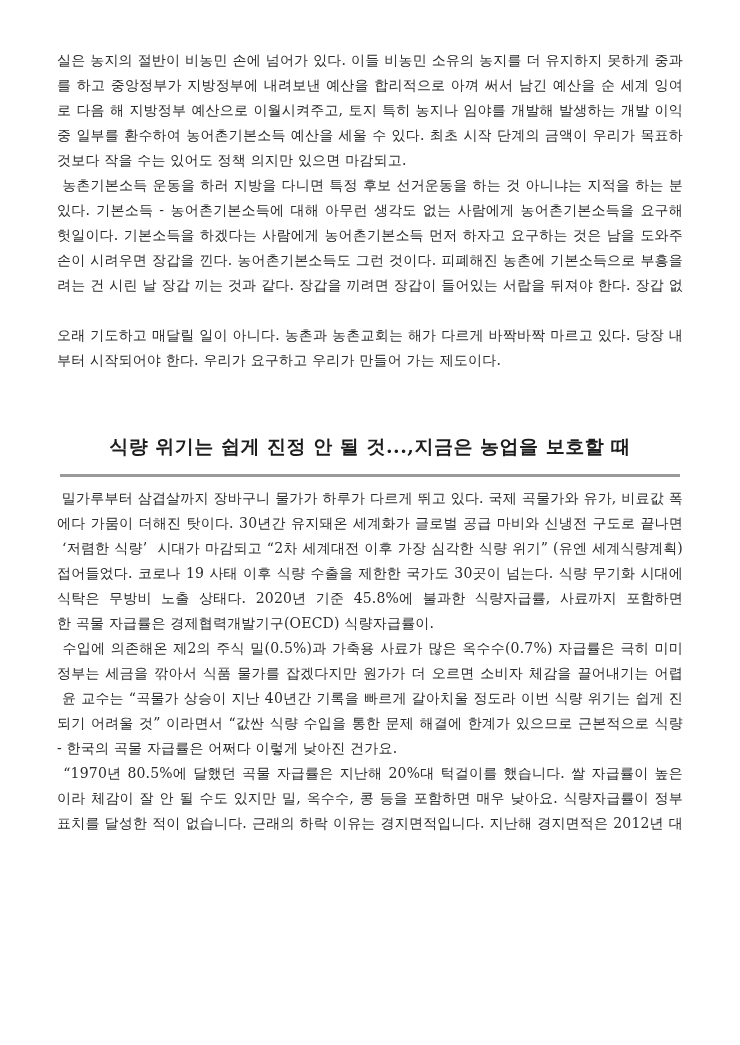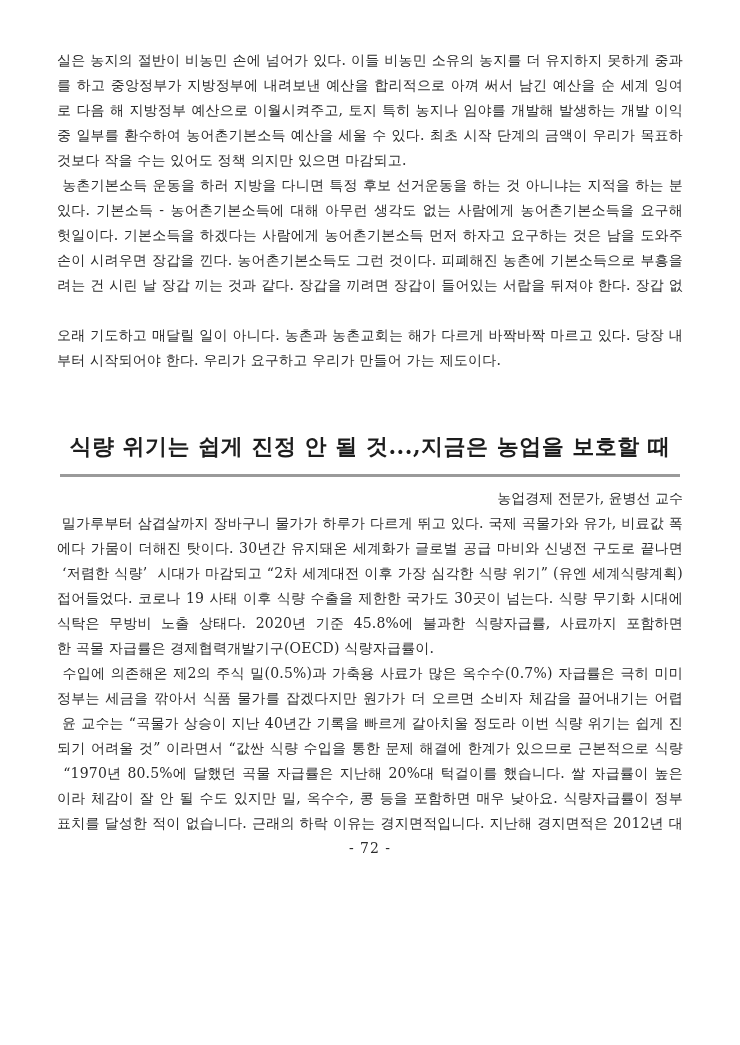--- a/index.html
+++ b/index.html
@@ -26,21 +26,21 @@
     text-align: justify;
     text-align-last: justify;
     letter-spacing: 0.2px;
   }
   .body-text .line.last { text-align-last: left; }
   .body-text .line.blank { text-align-last: left; }
   .title {
     margin: 56px 0 0 0;
     height: 34px;
     line-height: 34px;
-    font-size: 22px;
+    font-size: 19px;
     font-weight: bold;
     text-align: center;
     color: #1d1d1d;
     letter-spacing: 0.5px;
   }
   .rule {
     height: 3px;
     margin: 11px 3px 0 3px;
     border: none;
   }
@@ -82,34 +82,33 @@
       <div class="line last blank">&nbsp;</div>
       <div class="line">오래 기도하고 매달릴 일이 아니다. 농촌과 농촌교회는 해가 다르게 바짝바짝 마르고 있다. 당장 내년</div>
       <div class="line last">부터 시작되어야 한다. 우리가 요구하고 우리가 만들어 가는 제도이다.</div>
     </div>
 
   <h1 class="title">식량 위기는 쉽게 진정 안 될 것...,지금은 농업을 보호할 때</h1>
 
   <div class="rule" style="background: rgb(154, 154, 154);"></div>
 
   <div class="byline">
-    <div class="byline-line">농업경제 전문가, 윤병선 교수</div>
   </div>
 
   <div class="body-text article2">
       <div class="line"> 밀가루부터 삼겹살까지 장바구니 물가가 하루가 다르게 뛰고 있다. 국제 곡물가와 유가, 비료값 폭등</div>
       <div class="line">에다 가뭄이 더해진 탓이다. 30년간 유지돼온 세계화가 글로벌 공급 마비와 신냉전 구도로 끝나면서</div>
       <div class="line"> ‘저렴한 식량’  시대가 마감되고 “2차 세계대전 이후 가장 심각한 식량 위기” (유엔 세계식량계획)에</div>
       <div class="line">접어들었다. 코로나 19 사태 이후 식량 수출을 제한한 국가도 30곳이 넘는다. 식량 무기화 시대에 우리</div>
       <div class="line">식탁은 무방비 노출 상태다. 2020년 기준 45.8%에 불과한 식량자급률, 사료까지 포함하면 20.2%에 불과</div>
       <div class="line last">한 곡물 자급률은 경제협력개발기구(OECD) 식량자급률이.</div>
       <div class="line"> 수입에 의존해온 제2의 주식 밀(0.5%)과 가축용 사료가 많은 옥수수(0.7%) 자급률은 극히 미미하다.</div>
       <div class="line last">정부는 세금을 깎아서 식품 물가를 잡겠다지만 원가가 더 오르면 소비자 체감을 끌어내기는 어렵다.</div>
       <div class="line"> 윤 교수는 “곡물가 상승이 지난 40년간 기록을 빠르게 갈아치울 정도라 이번 식량 위기는 쉽게 진정</div>
       <div class="line">되기 어려울 것” 이라면서 “값싼 식량 수입을 통한 문제 해결에 한계가 있으므로 근본적으로 식량자급</div>
+      <div class="line last">- 한국의 곡물 자급률은 어쩌다 이렇게 낮아진 건가요.</div>
       <div class="line"> “1970년 80.5%에 달했던 곡물 자급률은 지난해 20%대 턱걸이를 했습니다. 쌀 자급률이 높은 편(92.8%)</div>
       <div class="line">이라 체감이 잘 안 될 수도 있지만 밀, 옥수수, 콩 등을 포함하면 매우 낮아요. 식량자급률이 정부 목</div>
       <div class="line">표치를 달성한 적이 없습니다. 근래의 하락 이유는 경지면적입니다. 지난해 경지면적은 2012년 대비</div>
     </div>
 
-  <div class="footer">- 72 -</div>
 
 </div>
 
 </body></html>

